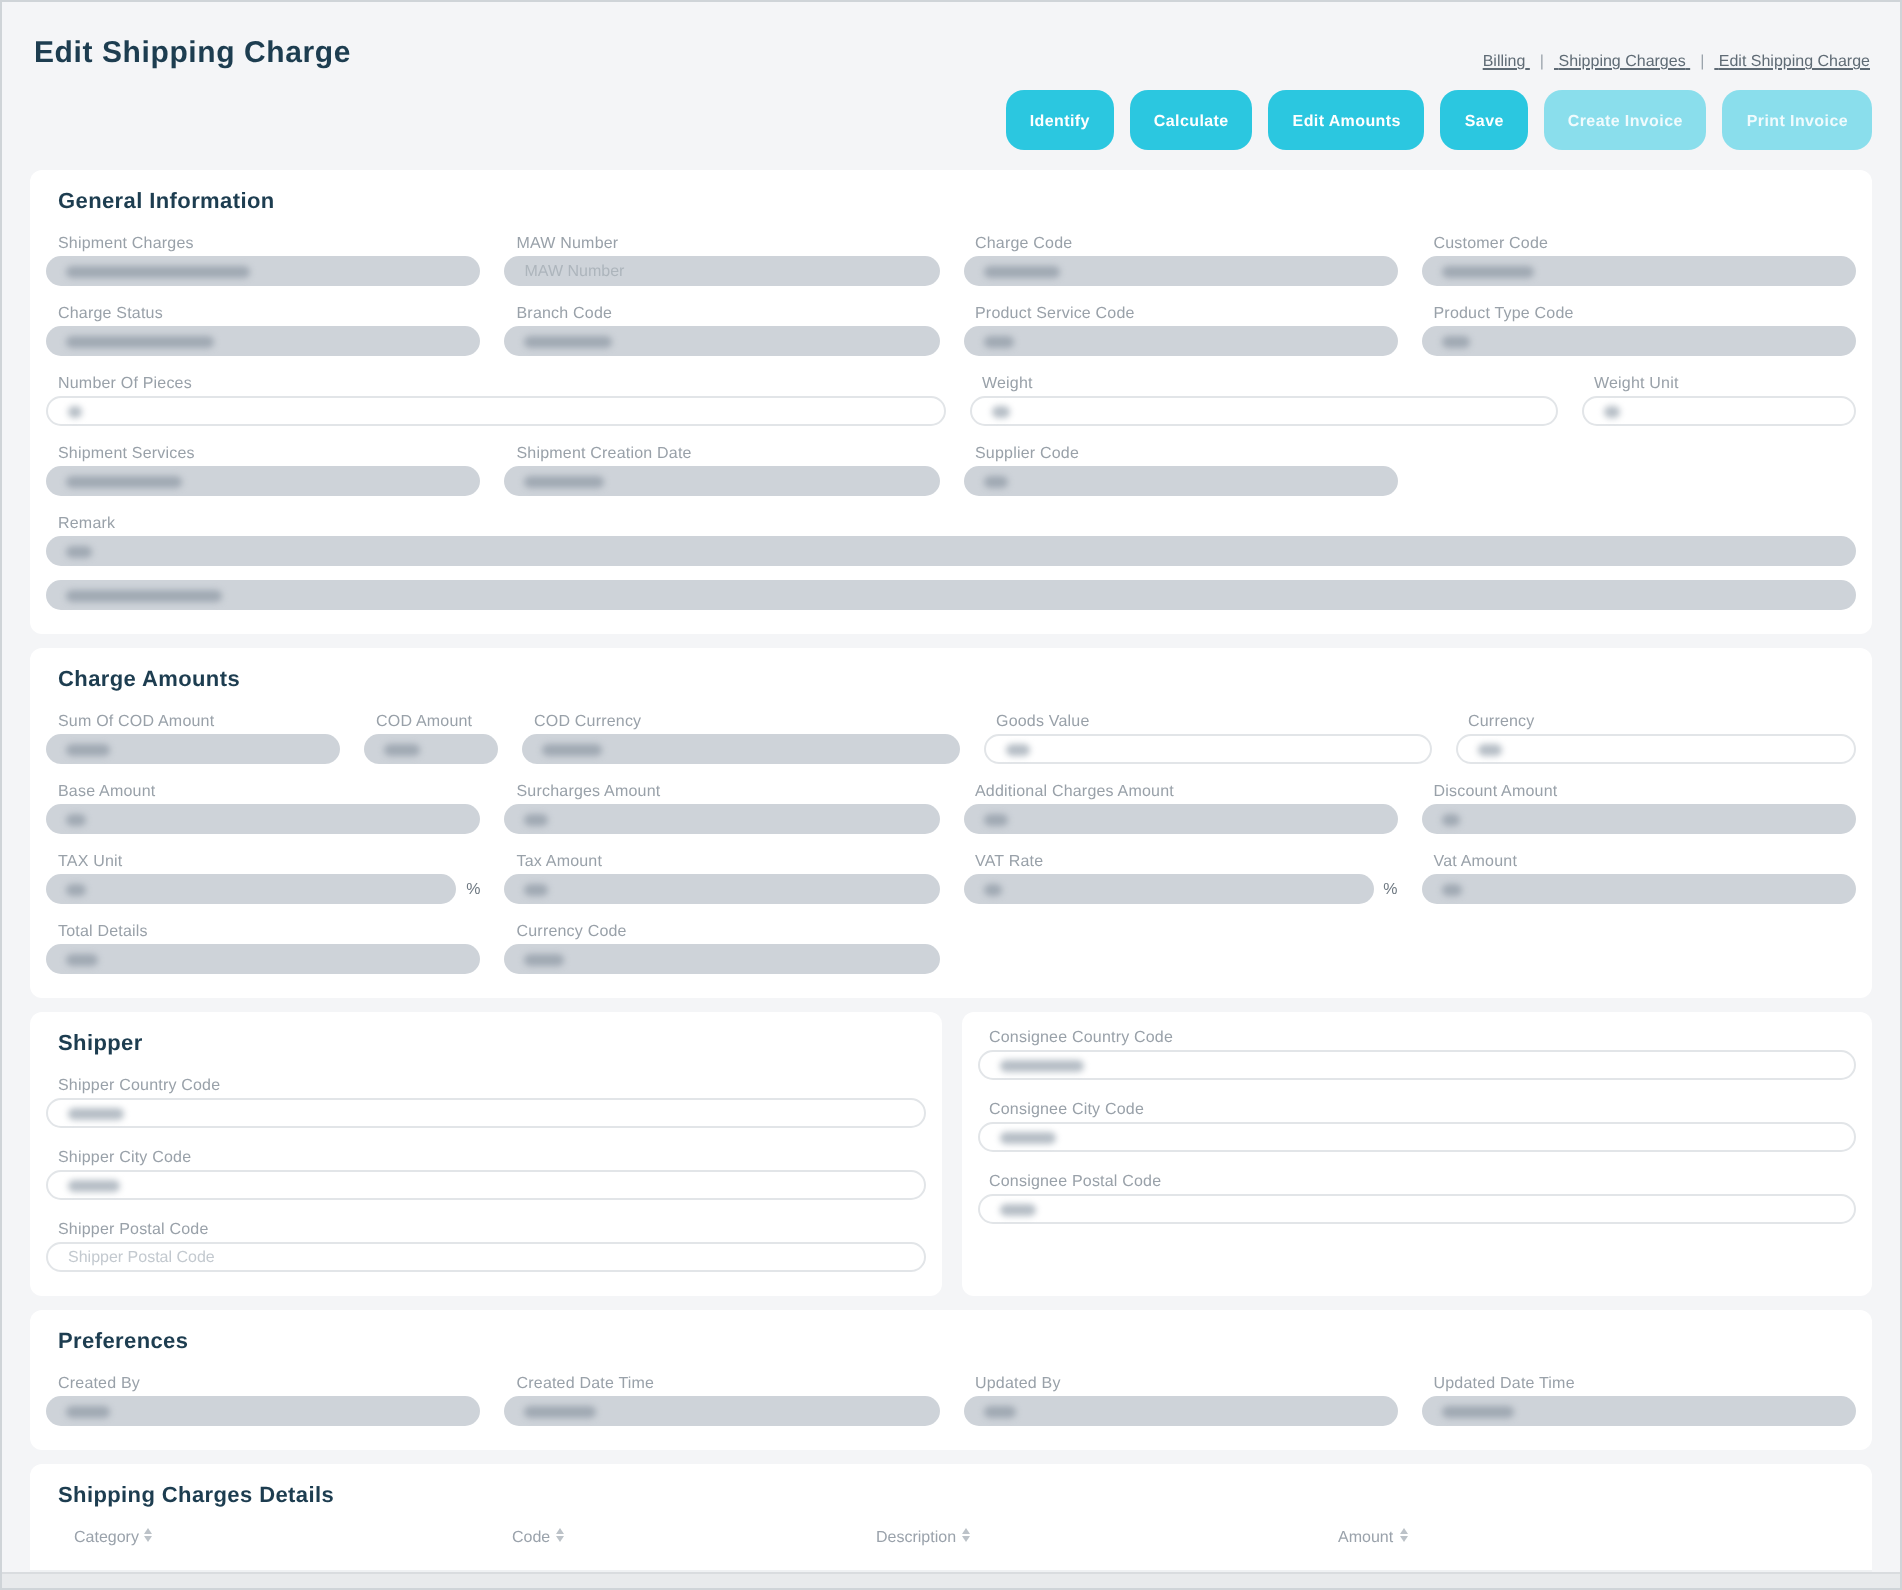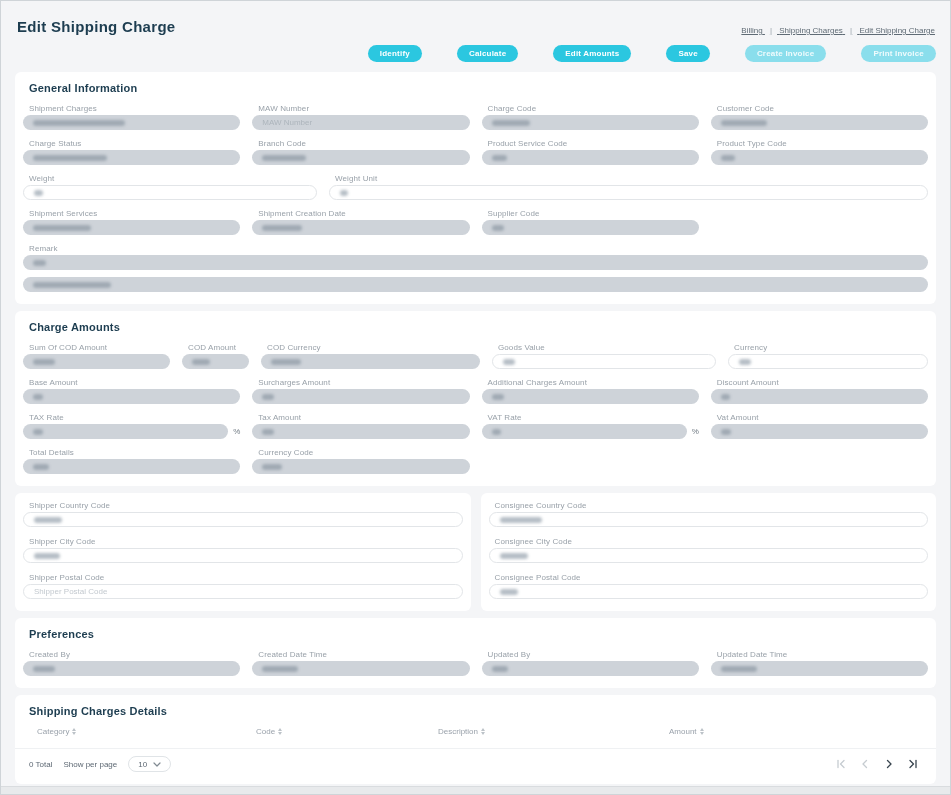--- a/index.html
+++ b/index.html
@@ -13,23 +13,23 @@
   }
   
   .top { display:flex; justify-content:space-between; align-items:flex-end; padding:15px 15px 0 16px; }
   .title { font-size:15px; font-weight:700; color:#1d3d50; letter-spacing:.3px; }
   .breadcrumb { font-size:8px; color:#5f6b75; padding-top:10px;text-decoration:underline; }
   .breadcrumb .sep { color:#9aa3ab; margin:0 5px; }
   .breadcrumb .crumb { cursor:pointer; }
   .breadcrumb .current { cursor:default; }
   .toolbar { display:flex; justify-content:flex-end; align-items:center; gap:8px; padding:10px 14px 10px 0; }
   .btn {
-    height:17px; border:none; border-radius:9px; padding:0 12px;
+    height:30px; border:none; border-radius:9px; padding:0 12px;
     font-size:8px; font-weight:700; letter-spacing:.2px;
-    color:#fff; background:#2bc7e0; font-family:inherit; cursor:pointer; white-space:nowrap;margin-left:27px;
+    color:#fff; background:#2bc7e0; font-family:inherit; cursor:pointer; white-space:nowrap;
   }
   .btn.disabled { background:#8adeec; color:#f0fbfd; cursor:default; }
   
   .card { background:#fff; border-radius:6px; margin:0 14px 7px; padding:8px 8px 12px; }
   .card h2 { font-size:11px; font-weight:700; color:#1d3d50; margin:2px 0 10px 6px; letter-spacing:.2px; }
   .grid4 { display:grid; grid-template-columns:repeat(4,1fr); column-gap:12px; row-gap:9px; }
   .span-all { grid-column:1/-1; }
   .flex-row { display:flex; gap:12px; }
   .field { display:flex; flex-direction:column; gap:2px; min-width:0; }
   .flabel { font-size:8px; line-height:9px; color:#99a1a9; padding-left:6px; white-space:nowrap; letter-spacing:.1px; }
@@ -44,21 +44,21 @@
   .suffix-wrap .pill { flex:1; }
   .suffix { font-size:8px; color:#707a83; }
   
   .w-pieces { width:450px; } .w-weight { width:294px; } .w-unit { flex:1; }
   .w-ca1 { width:147px; } .w-ca2 { width:67px; } .w-ca3 { width:219px; } .w-ca4 { width:224px; } .w-ca5 { flex:1; }
   .two-col { display:flex; gap:10px; margin:0 14px 7px; }
   .two-col .card { margin:0; flex:1; }
   .two-col .field + .field { margin-top:10px; }
   
   .thead { display:grid; grid-template-columns:219px 182px 231px 1fr; padding-left:14px; margin-top:8px; }
-  .th { display:flex; align-items:center; gap:3px; font-size:8px; color:#9aa2ab; cursor:pointer; }
+  .th { display:flex; align-items:flex-start; gap:3px; font-size:8px; color:#9aa2ab; cursor:pointer; }
   .sort { display:flex; flex-direction:column; gap:1px; }
   .sort i { display:block; width:0; height:0; border-left:2.5px solid transparent; border-right:2.5px solid transparent; }
   .sort .up { border-bottom:3px solid #bcc2c8; }
   .sort .dn { border-top:3px solid #bcc2c8; }
   .tfoot { display:flex; align-items:center; margin:12px -8px 0; padding:7px 18px 0 14px; border-top:1px solid #eff1f3; font-size:8px; color:#5d6873; }
   .grp { display:flex; align-items:center; gap:11px; }
   .pagesize { display:flex; align-items:center; gap:6px; height:16px; padding:0 9px; border:1px solid #e0e4e7; border-radius:9px; background:#fff; cursor:pointer; font-size:8px; color:#5d6873; font-family:inherit; }
   .pager { margin-left:auto; display:flex; align-items:center; gap:14px; }
   .pbtn { background:none; border:none; padding:0; display:flex; cursor:pointer; }
   .pbtn.disabled { cursor:default; }
@@ -134,20 +134,26 @@
         </div>
     </div>
     <div class="field">
       <span class="flabel">Product Type Code</span>
       <div class="pill off">
           <span class="blob" style="width:14px"></span>
         </div>
     </div>
 
     <div class="span-all flex-row">
+      <div class="field w-pieces">
+        <span class="flabel">Number Of Pieces</span>
+        <div class="pill on">
+            <span class="blob" style="width:7px"></span>
+          </div>
+      </div>
       <div class="field w-weight">
         <span class="flabel">Weight</span>
         <div class="pill on">
             <span class="blob" style="width:9px"></span>
           </div>
       </div>
       <div class="field w-unit">
         <span class="flabel">Weight Unit</span>
         <div class="pill on">
             <span class="blob" style="width:8px"></span>
@@ -242,21 +248,21 @@
         </div>
     </div>
     <div class="field">
       <span class="flabel">Discount Amount</span>
       <div class="pill off">
           <span class="blob" style="width:9px"></span>
         </div>
     </div>
 
     <div class="field">
-      <span class="flabel">TAX Rate</span>
+      <span class="flabel">TAX Unit</span>
       <div class="suffix-wrap">
         <div class="pill off">
             <span class="blob" style="width:10px"></span>
           </div>
         <span class="suffix">%</span>
       </div>
     </div>
     <div class="field">
       <span class="flabel">Tax Amount</span>
       <div class="pill off">
@@ -291,20 +297,21 @@
           <span class="blob" style="width:20px"></span>
         </div>
     </div>
     <div></div>
       <div></div>
   </div>
 </section>
 
 <div class="two-col">
   <section class="card">
+    <h2>Shipper</h2>
     <div class="field">
       <span class="flabel">Shipper Country Code</span>
       <div class="pill on">
           <span class="blob" style="width:28px"></span>
         </div>
     </div>
     <div class="field">
       <span class="flabel">Shipper City Code</span>
       <div class="pill on">
           <span class="blob" style="width:26px"></span>

